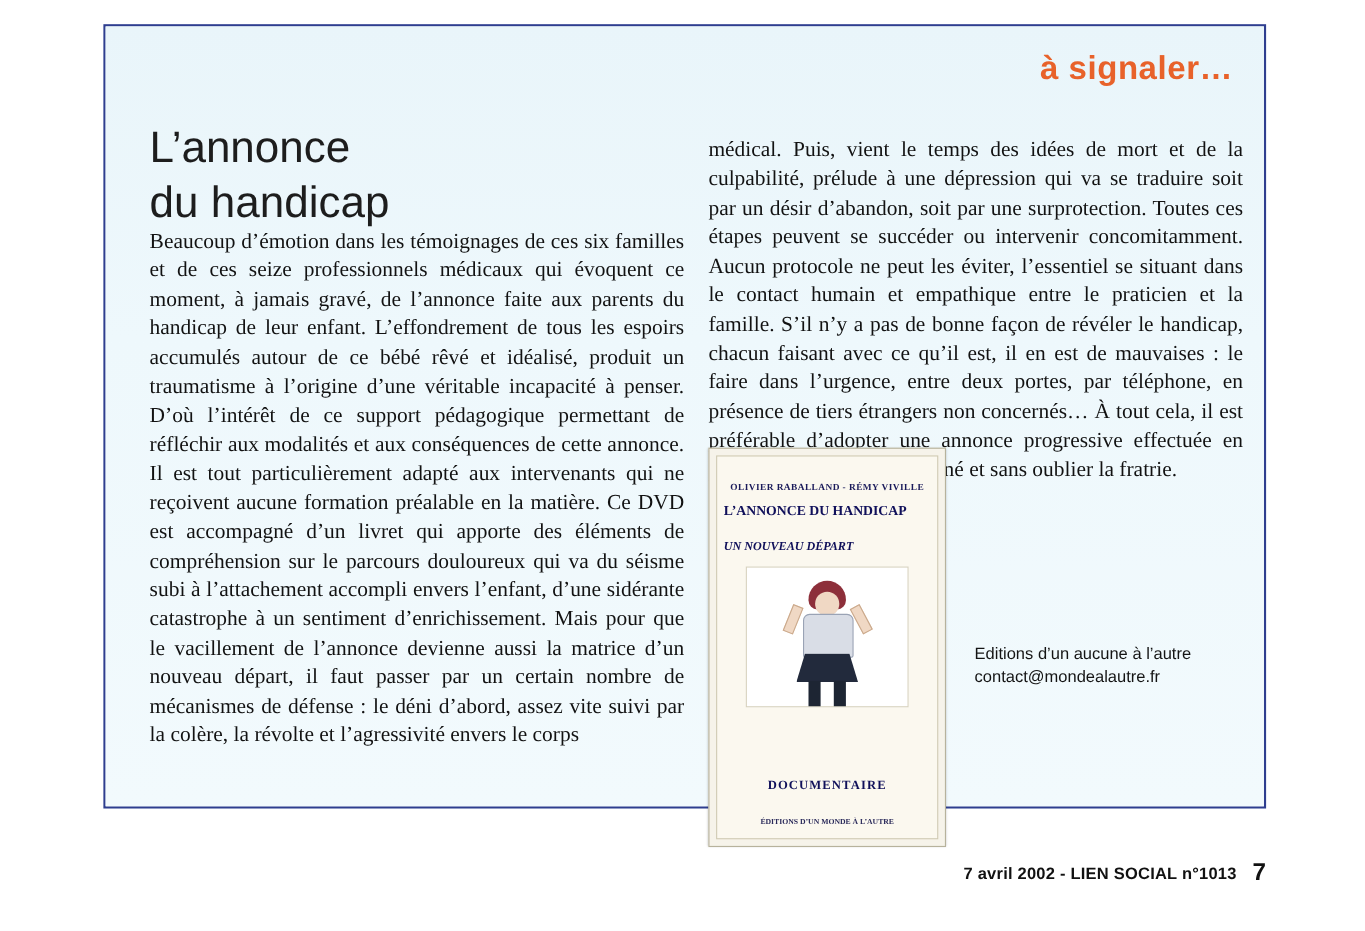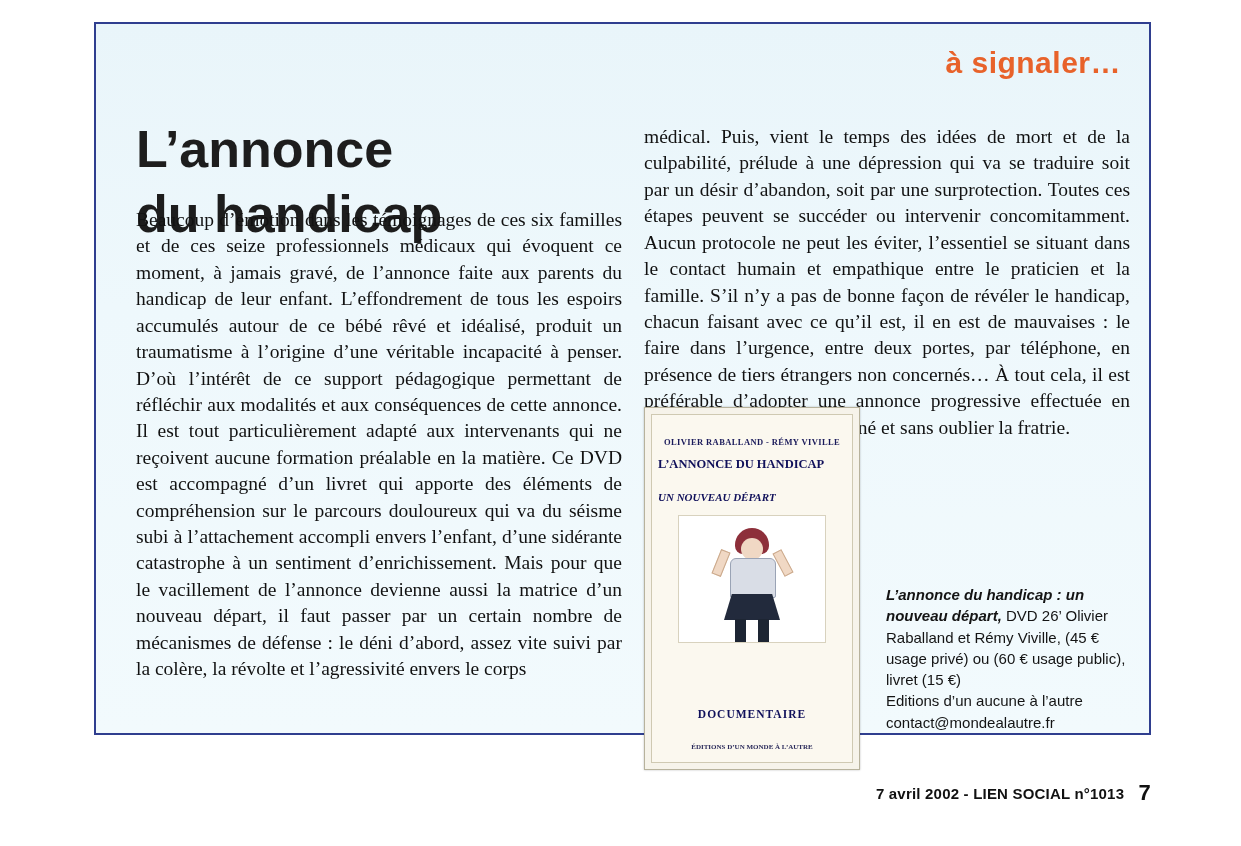--- a/index.html
+++ b/index.html
@@ -52,22 +52,22 @@
     color: #e8622a;
     letter-spacing: 0.5px;
   }
 
   .headline {
     position: absolute;
     left: 40px;
     top: 58px;
     width: 520px;
     font-family: "Liberation Sans", sans-serif;
-    font-weight: 700;
-    font-size: 52px;
+    font-weight: 400;
+    font-size: 40px;
     line-height: 1.25;
     color: #1d1d1d;
   }
   .headline .l2 { display: block; }
 
   
   .col {
     position: absolute;
     font-size: 19.5px;
     line-height: 1.355;
@@ -271,21 +271,20 @@
           <span class="fig-body"></span>
           <span class="fig-skirt"></span>
           <span class="fig-legs"></span>
         </div>
         <div class="cover-doc">DOCUMENTAIRE</div>
         <div class="cover-pub">ÉDITIONS D’UN MONDE À L’AUTRE</div>
       </div>
     </div>
 
     <div class="refs">
-      <span><b>L’annonce du handicap : un nouveau départ,</b><span> DVD 26’ Olivier Raballand et Rémy Viville, (45 € usage privé) ou (60 € usage public), livret (15 €)</span></span>
       <div>Editions d’un aucune à l’autre</div>
       <div>contact@mondealautre.fr</div>
     </div>
   </div>
 
   <div class="footer">
     <span>7 avril 2002 - LIEN SOCIAL n°1013</span>
     <span class="pageno">7</span>
   </div>
 

